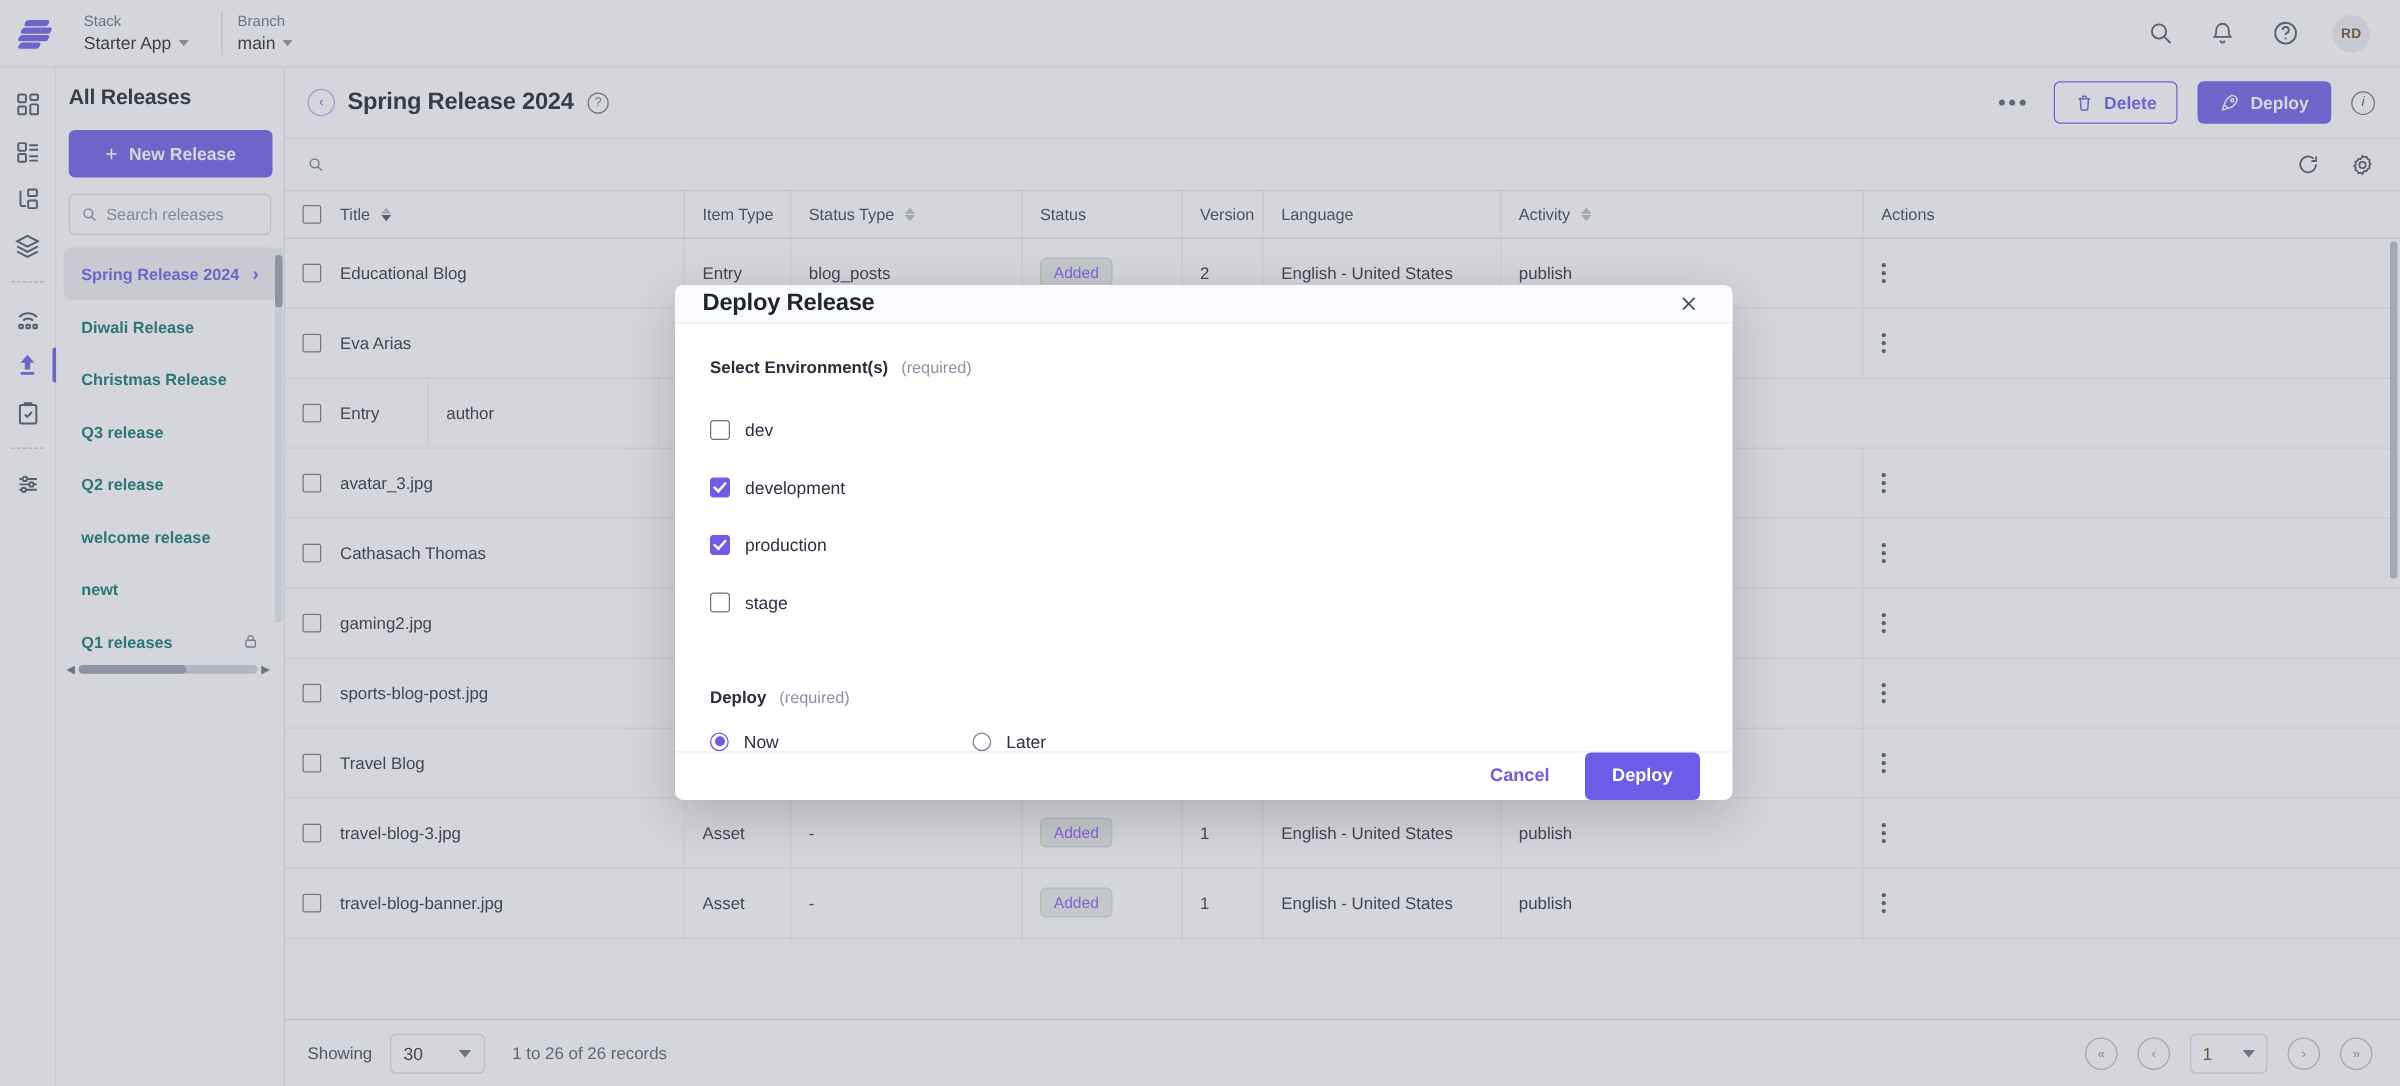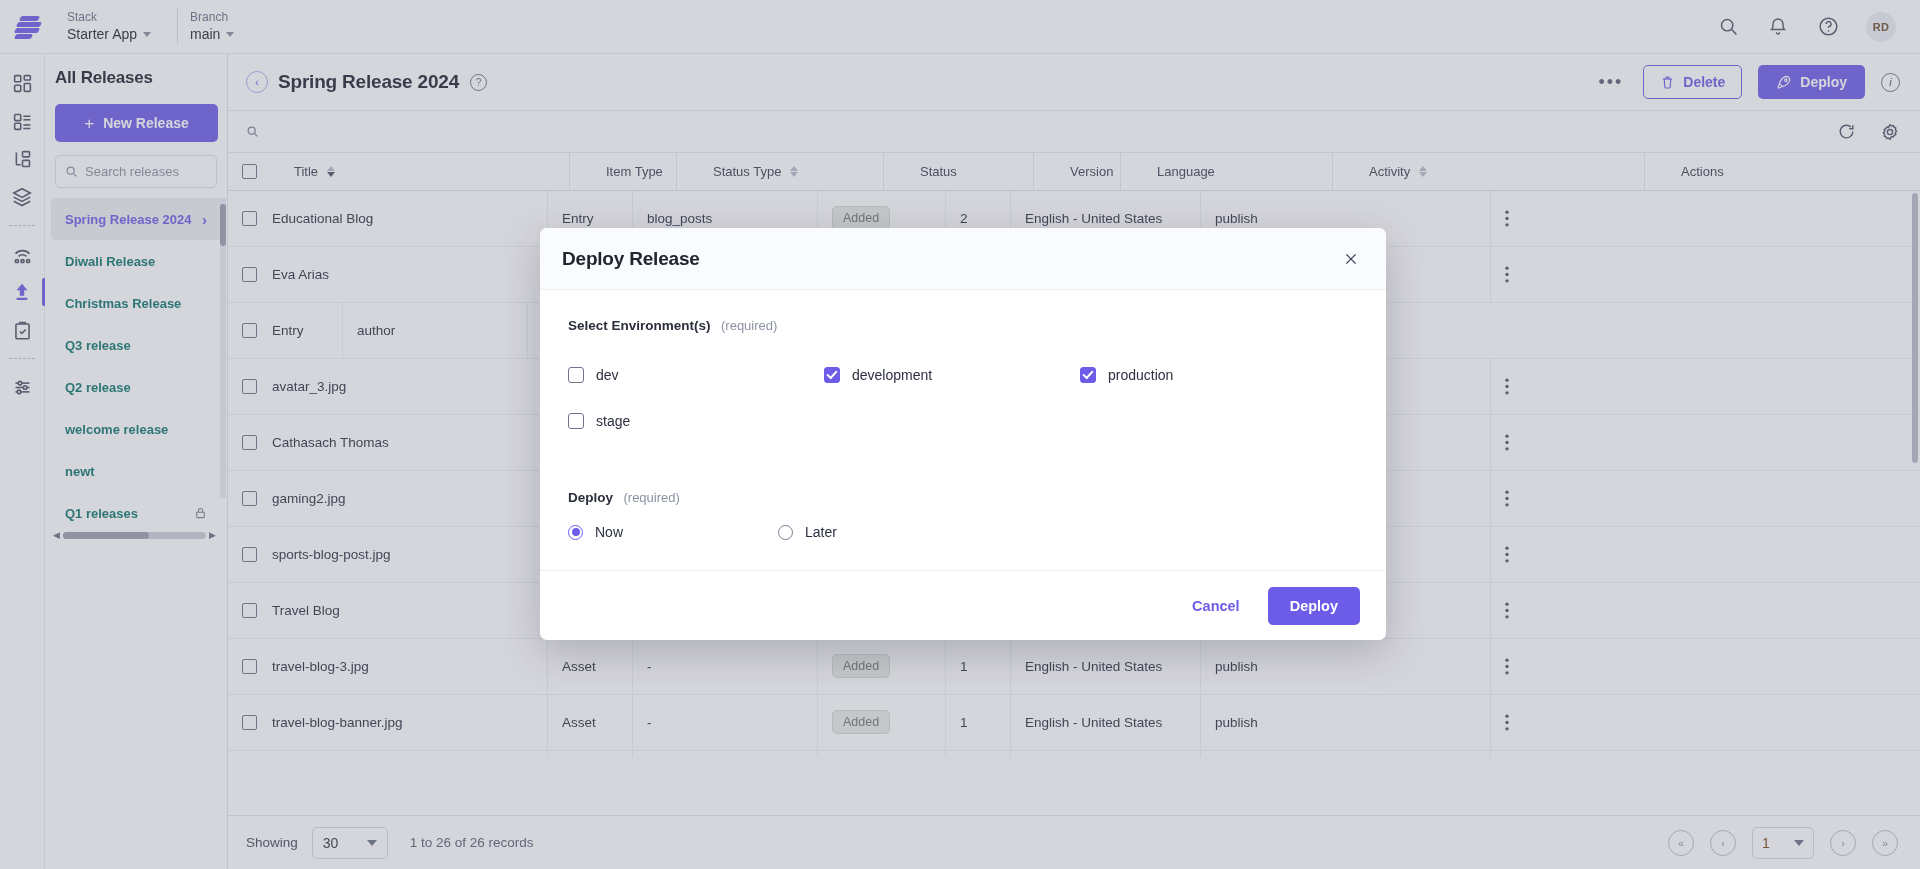--- a/index.html
+++ b/index.html
@@ -136,21 +136,21 @@
     font-size: 11px; font-style: italic; display: flex; align-items: center; justify-content: center; cursor: pointer;
   }
 
   
   .tbl-toolbar { height: 42px; display: flex; align-items: center; padding: 0 20px 0 18px; border-bottom: 1px solid #e7e9ee; }
   .tbl-search { display: flex; align-items: center; gap: 8px; color: #7d8395; cursor: text;}
   .tbl-toolbar .right { margin-left: auto; display: flex; gap: 24px; color: #4f5567; }
   .tt-icon { cursor: pointer; display: flex; }
   .thead {
     display: flex; height: 38px; align-items: center; border-bottom: 1px solid #dcdfe6;
-    font-size: 13px; color: #3c4254; background: #fff; gap: 22px;
+    font-size: 13px; color: #3c4254; background: #fff;
   }
   .thead .th { display: flex; align-items: center; gap: 9px; height: 38px; padding-left: 14px; border-right: 1px solid #e7e9ee;}
   .thead .th:last-child { border-right: none; }
   .sort { display: inline-flex; flex-direction: column; gap: 1px; }
   .sort b { width: 0; height: 0; border-left: 4px solid transparent; border-right: 4px solid transparent; }
   .sort b.up { border-bottom: 5px solid #b9bdc9; }
   .sort b.dn { border-top: 5px solid #b9bdc9; }
   .sort.asc b.dn { border-top-color: #4a5063; }
 
   .c-chk  { width: 30px; padding-left: 14px !important; border-right: none !important;}
@@ -168,21 +168,21 @@
     border-bottom: 1px solid #edeff3;
   }
   .trow .td { display: flex; align-items: center; height: 56px; padding-left: 14px; border-right: 1px solid #edeff3;}
   .trow .td:last-child { border-right: none; }
   .cbox {
     width: 15px; height: 15px; border: 1.4px solid #6f7589; border-radius: 2px; background: #fff;
     display: inline-block; cursor: pointer; flex: none;
   }
   .badge-added {
     display: inline-flex; align-items: center; height: 24px; padding: 0 10px; font-size: 12.5px;
-    color: #737373; background: #e7ebe9; border: 1px solid #cfd8d4; border-radius: 5px;
+    color: #8b5cf6; background: #e7ebe9; border: 1px solid #cfd8d4; border-radius: 5px;
   }
   .kebab { color: #4e5466; font-size: 17px; line-height: 8px; cursor: pointer; writing-mode: vertical-rl; letter-spacing: 1px;}
 
   .tbl-viewport { height: 566px; overflow: hidden; position: relative; }
   .tbl-vscroll { position: absolute; right: 2px; top: 2px; width: 6px; height: 520px; }
   .tbl-vscroll .thumb { width: 6px; height: 270px; background: #b9bdc9; border-radius: 3px; }
 
   
   .pager {
     position: absolute; bottom: 0; left: 0; width: 1692px; height: 54px; background: #fff;
@@ -218,21 +218,21 @@
     display: flex; align-items: center; padding: 0 22px; position: relative;
   }
   .modal-title { font-size: 19px; font-weight: bold; color: #21252f; letter-spacing: -.2px;}
   .modal-close {
     margin-left: auto; width: 26px; height: 26px; display: flex; align-items: center; justify-content: center;
     color: #3e4455; font-size: 19px; cursor: pointer;
   }
   .modal-body { flex: 1; padding: 26px 26px 0 28px; }
   .field-label { font-size: 13.5px; font-weight: bold; color: #2b2f3c; }
   .field-req { font-size: 13px; color: #8c91a2; font-weight: normal; margin-left: 6px; }
-  .env-grid { display: flex; flex-wrap: wrap; margin-top: 18px; }
+  .env-grid { display: flex; flex-wrap: wrap; margin-top: 18px; flex-direction: column; }
   .env-opt { width: 256px; height: 46px; display: flex; align-items: center; gap: 12px; font-size: 14px; color: #2c3040; cursor: pointer;}
   .mcbox {
     width: 16px; height: 16px; border: 1.5px solid #6f7589; border-radius: 3px; background: #fff; flex: none;
     display: flex; align-items: center; justify-content: center;
   }
   .mcbox.checked { background: #6c5ce7; border-color: #6c5ce7; }
   .mcbox.checked::after {
     content: ""; width: 4px; height: 8px; border: solid #fff; border-width: 0 2px 2px 0;
     transform: rotate(42deg) translate(-1px,-1px);
   }

